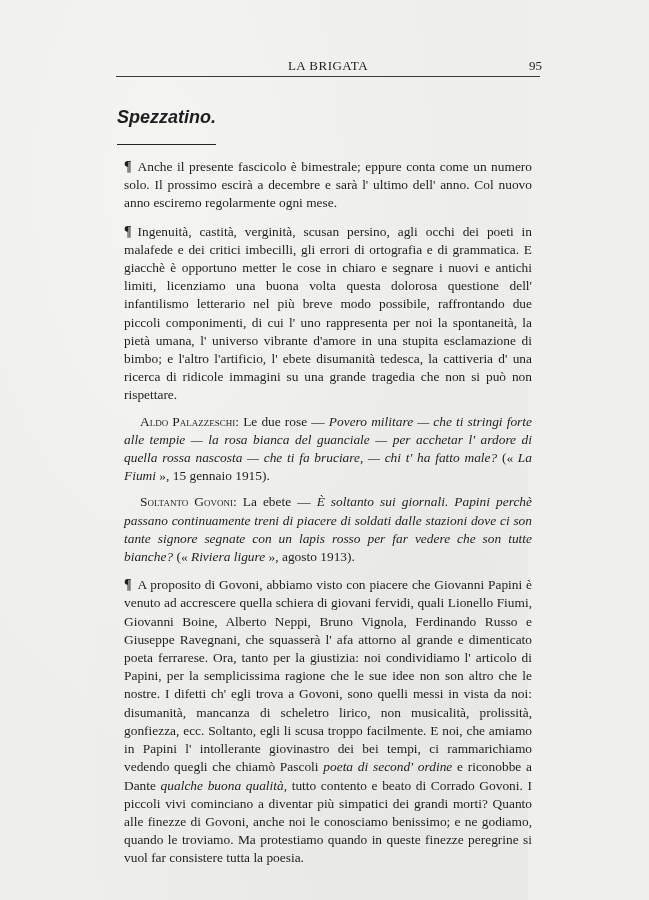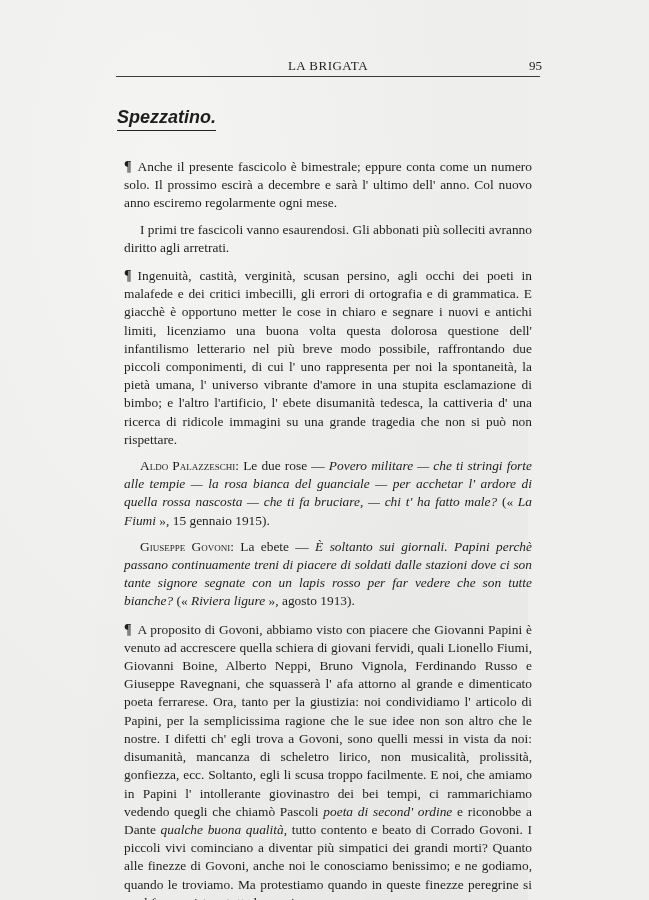--- a/index.html
+++ b/index.html
@@ -50,21 +50,21 @@
     }
     .section-title {
       position: absolute;
       left: 117px;
       top: 106px;
       font-family: "Liberation Sans", "DejaVu Sans", sans-serif;
       font-style: italic;
       font-weight: bold;
       font-size: 18px;
       border-bottom: 1.5px solid #222;
-      padding-bottom: 2px;
+      padding-bottom: 16px;
       line-height: 22px;
     }
     .body-text {
       position: absolute;
       left: 116px;
       width: 424px;
       top: 150px;
       font-size: 13.4px;
       line-height: 18.2px;
       text-align: justify;
@@ -100,34 +100,31 @@
   </div>
 
   <div class="section-title">Spezzatino.</div>
 
   <div class="body-text">
 
     <p>
       <span class="para-mark">¶</span><span>Anche il presente fascicolo è bimestrale; eppure conta come un numero solo. Il prossimo escirà a decembre e sarà l' ultimo dell' anno. Col nuovo anno esciremo regolarmente ogni mese.</span>
     </p>
 
-    <p class="indent">
-      <span>I primi tre fascicoli vanno esaurendosi. Gli abbonati più solleciti avranno diritto agli arretrati.</span>
-    </p>
 
     <p class="gap">
       <span class="para-mark">¶</span><span>Ingenuità, castità, verginità, scusan persino, agli occhi dei poeti in malafede e dei critici imbecilli, gli errori di ortografia e di grammatica. E giacchè è opportuno metter le cose in chiaro e segnare i nuovi e antichi limiti, licen­ziamo una buona volta questa dolorosa questione dell' infantilismo letterario nel più breve modo possibile, raffrontando due piccoli componimenti, di cui l' uno rappresenta per noi la spontaneità, la pietà umana, l' universo vibrante d'amore in una stupita esclamazione di bimbo; e l'altro l'artificio, l' ebete disu­manità tedesca, la cattiveria d' una ricerca di ridicole immagini su una grande tragedia che non si può non rispettare.</span>
     </p>
 
     <p class="indent gap-small">
       <span class="sc">Aldo Palazzeschi</span><span>: Le due rose — </span><em>Povero militare — che ti stringi forte alle tempie — la rosa bianca del guanciale — per acchetar l' ardore di quella rossa nascosta — che ti fa bruciare, — chi t' ha fatto male?</em><span> (« </span><em>La Fiumi</em><span> », 15 gennaio 1915).</span>
     </p>
 
     <p class="indent gap-small">
-      <span class="sc">Giuseppe Govoni</span><span>: La ebete — </span><em>È soltanto sui giornali. Papini perchè passano continuamente treni di piacere di soldati dalle stazioni dove ci son tante signore segnate con un lapis rosso per far vedere che son tutte bianche?</em><span> (« </span><em>Riviera ligure</em><span> », agosto 1913).</span>
+      <span class="sc">Soltanto Govoni</span><span>: La ebete — </span><em>È soltanto sui giornali. Papini perchè passano continuamente treni di piacere di soldati dalle stazioni dove ci son tante signore segnate con un lapis rosso per far vedere che son tutte bianche?</em><span> (« </span><em>Riviera ligure</em><span> », agosto 1913).</span>
     </p>
 
     <p class="gap">
       <span class="para-mark">¶</span><span>A proposito di Govoni, abbiamo visto con piacere che Giovanni Papini è venuto ad accrescere quella schiera di giovani fervidi, quali Lionello Fiumi, Giovanni Boine, Alberto Neppi, Bruno Vignola, Ferdinando Russo e Giuseppe Ravegnani, che squasserà l' afa attorno al grande e dimenticato poeta ferrarese. Ora, tanto per la giustizia: noi condividiamo l' articolo di Papini, per la sem­plicissima ragione che le sue idee non son altro che le nostre. I difetti ch' egli trova a Govoni, sono quelli messi in vista da noi: disumanità, mancanza di scheletro lirico, non musicalità, prolissità, gonfiezza, ecc. Soltanto, egli li scusa troppo facilmente. E noi, che amiamo in Papini l' intollerante giovinastro dei bei tempi, ci rammarichiamo vedendo quegli che chiamò Pascoli </span><em>poeta di second' ordine</em><span> e riconobbe a Dante </span><em>qualche buona qualità</em><span>, tutto contento e beato di Corrado Govoni. I piccoli vivi cominciano a diventar più simpatici dei grandi morti? Quanto alle finezze di Govoni, anche noi le conosciamo benissimo; e ne godiamo, quando le troviamo. Ma protestiamo quando in queste finezze peregrine si vuol far consistere tutta la poesia.</span>
     </p>
 
   </div>
 </div>
 
 </body></html>

